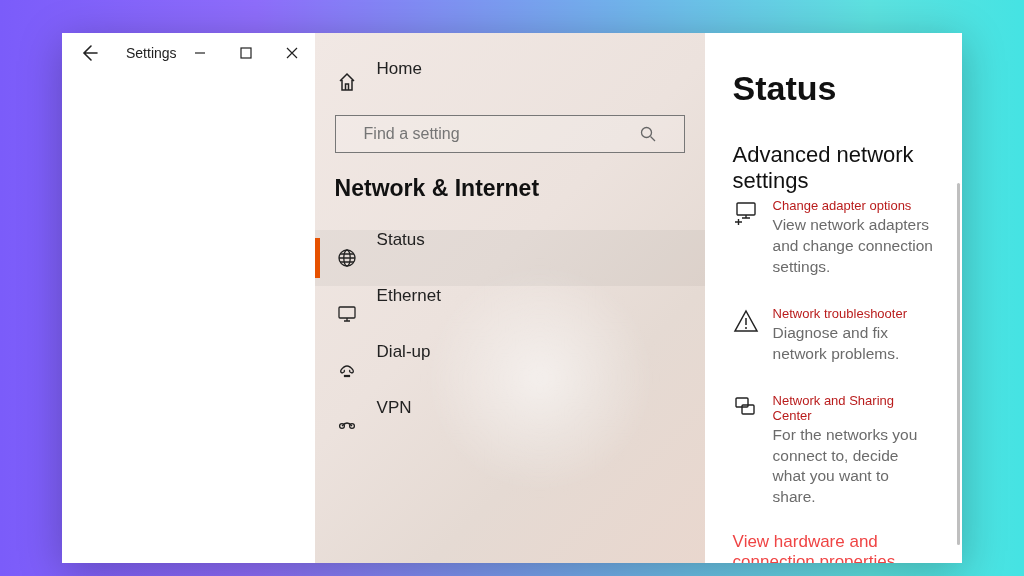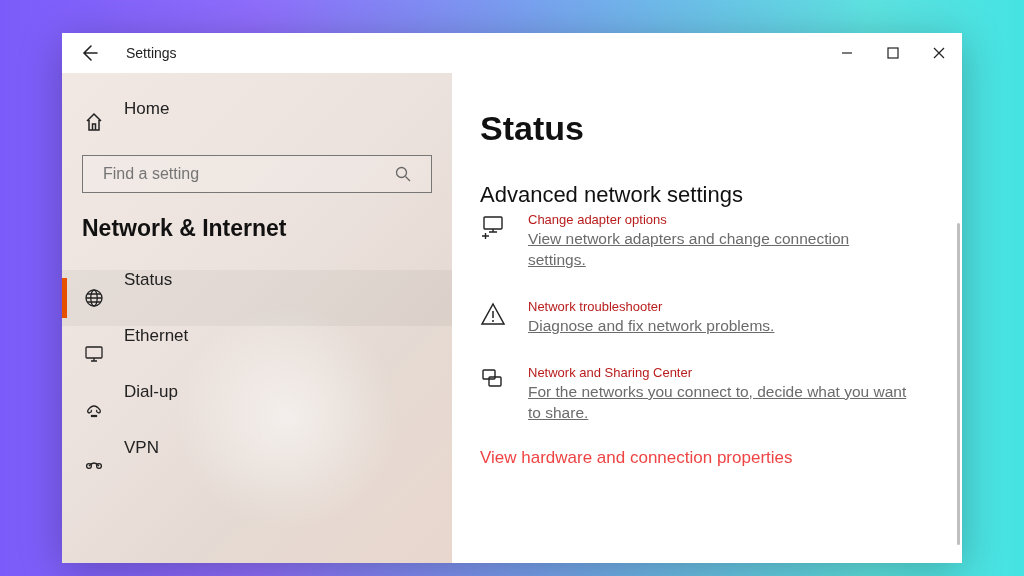--- a/index.html
+++ b/index.html
@@ -7,21 +7,21 @@
       width: 1024px; height: 576px;
       font-family: "Segoe UI", Tahoma, sans-serif;
       background: linear-gradient(90deg, #7b5cfa 0%, #8e6dfb 25%, #5de2e0 85%, #45e3e3 100%);
       display: flex; align-items: center; justify-content: center;
       overflow: hidden;
     }
     .window {
       width: 900px; height: 530px;
       background: #ffffff;
       box-shadow: 0 8px 40px rgba(0,0,0,.25);
-      display: flex; flex-direction: column;
+      display: flex; flex-direction: row;
       margin-top: 20px;
       position: relative;
     }
     
     .titlebar {
       height: 40px; display: flex; align-items: center;
       padding-left: 18px;
     }
     .titlebar .back { width: 18px; height:18px; margin-right: 28px; display:flex;align-items:center;justify-content:center;}
     .titlebar .title { font-size: 14px; color:#222; }
@@ -48,21 +48,21 @@
       padding: 0 20px; height:46px;
       font-size: 17px; color:#222;
       position:relative;
     }
     .home-row .icon, .nav-item .icon { width:24px; margin-right:18px; display:flex;align-items:center;justify-content:center;}
     .home-row { margin-bottom: 10px; }
     .search-wrap { margin: 0 20px 20px; }
     .search {
       width: 100%; height: 38px;
       border: 1px solid #777; background: rgba(255,255,255,.15);
-      display:flex; align-items:center; padding:0 20px;
+      display:flex; align-items:center; padding:0 28px;
     }
     .search input {
       flex:1; border:none; outline:none; background:transparent;
       font-size:16px; color:#555;
     }
     .search .sicon { width:16px;height:16px; }
     .section-head {
       padding: 2px 20px 10px; font-size:23px; font-weight:600; color:#111;
     }
     .nav-items { margin-top: 18px; }
@@ -71,21 +71,21 @@
     }
     .nav-item.active { background: rgba(0,0,0,.04); }
     .nav-item { height:56px; font-size:17px; }
     
     .main { flex:1; padding: 36px 28px 0 28px; position:relative;}
     .main h1 { font-size:34px; font-weight:600; color:#111; margin-bottom:34px; }
     .main h2 { font-size:22px; font-weight:400; color:#111; }
     .opt { display:flex; padding:4px 0 24px; }
     .opt .oicon { width:34px; margin-right:14px; display:flex; padding-top:2px;}
     .opt .otitle { font-size:13px; color:#b91c1c; margin-bottom:2px;}
-    .opt .odesc  { font-size:15.5px; color:#6b6b6b; line-height:1.35; max-width:380px;text-decoration:underline;}
+    .opt .odesc  { font-size:15.5px; color:#6b6b6b; line-height:1.35; max-width:380px;}
     .link { font-size:17px; color:#ef4444; }
     .scroll-ind { position:absolute; right:2px; top:150px; bottom:18px; width:3px; background:#bfbfbf; border-radius:2px;}
     svg { overflow:visible; }
   </style>
 </head>
 <body>
 
 <div class="window">
 
   <div class="titlebar">

